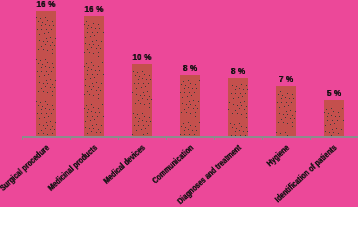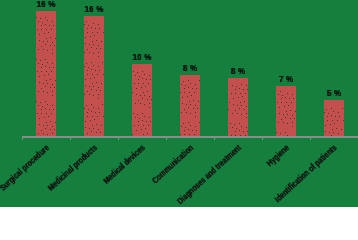--- a/index.html
+++ b/index.html
@@ -1,19 +1,19 @@
 <!DOCTYPE html>
 <html><head>
 <meta charset="utf-8">
 <title>Bar chart</title>
 <style>
   html,body{margin:0;padding:0;background:#ffffff;}
   body{width:358px;height:207px;overflow:hidden;
        font-family:"Liberation Sans",sans-serif;}
-  #chart{position:relative;width:358px;height:207px;background:#15803d;overflow:hidden;}
+  #chart{position:relative;width:358px;height:207px;background:#ec4899;overflow:hidden;}
 
   #pattern-defs{position:absolute;width:0;height:0;overflow:hidden;}
 
   .bar{position:absolute;box-sizing:border-box;background:#c4504d;}
   .bar-pattern{display:block;width:100%;height:100%;}
 
   .value-label{position:absolute;width:60px;text-align:center;white-space:nowrap;
                font-weight:bold;font-size:9.4px;line-height:10px;color:#111;
                word-spacing:0.4px;will-change:transform;
                transform:scaleX(0.86);transform-origin:50% 50%;

